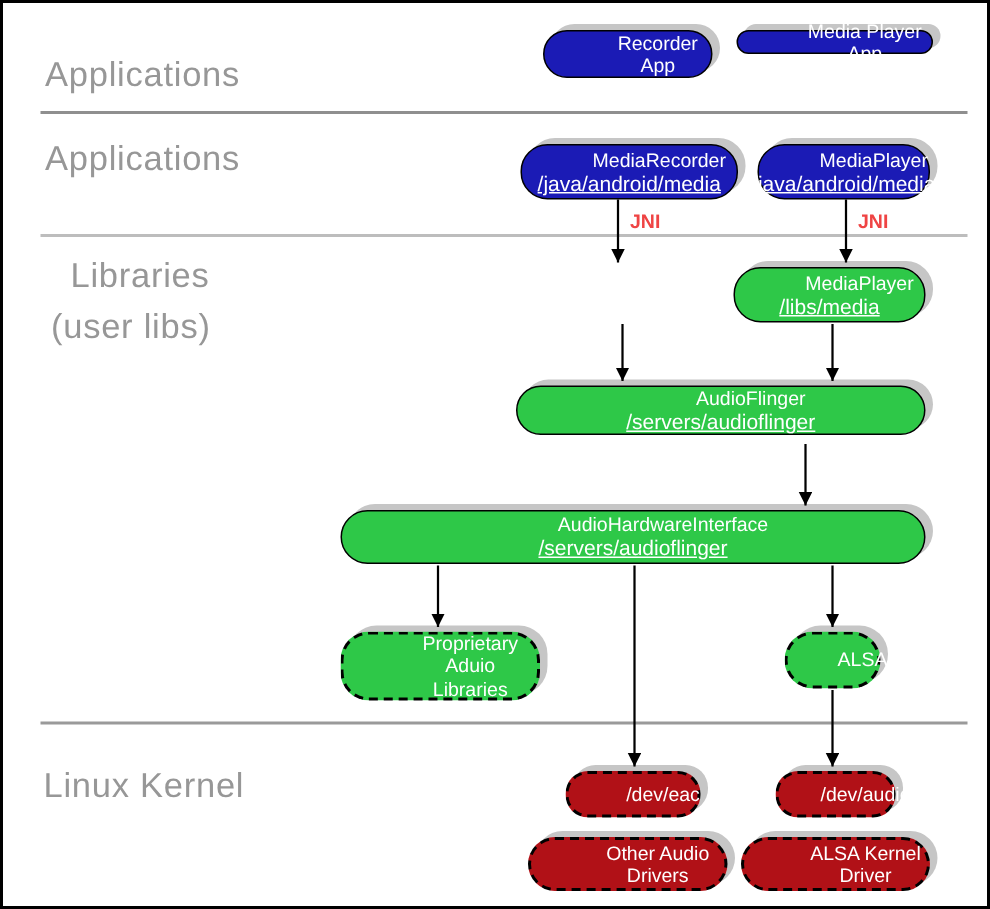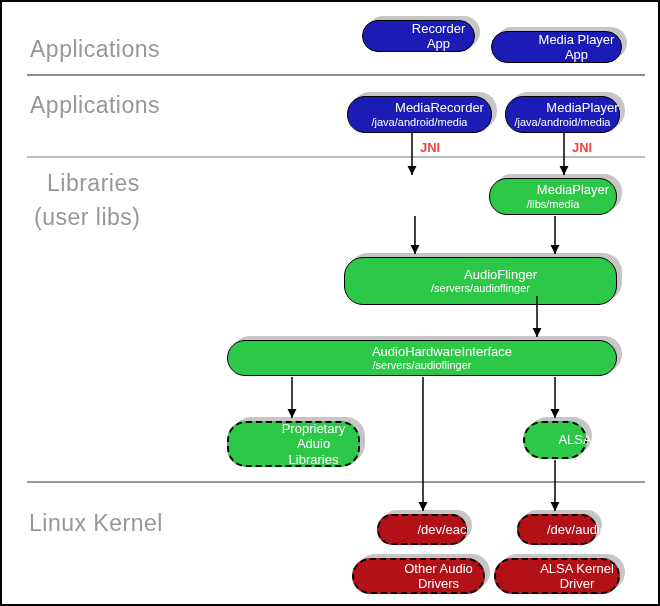--- a/index.html
+++ b/index.html
@@ -19,21 +19,21 @@
   }
   .pill{
     position:absolute; display:flex; flex-direction:column;
     align-items:center; justify-content:center;
     border:1.5px solid #000; color:#fff; text-align:center;
     box-shadow:5px -4px 0 var(--shadow-gray);
     box-sizing:border-box; line-height:1.18;
   }
   .pill.dashed{border:2px dashed #000;}
   .pill .t{font-size:13px;margin-left:40px;}
-  .pill .s{font-size:11px;}
+  .pill .s{font-size:14px;text-decoration:underline;}
   .blue{background:var(--app-blue);}
   .green{background:var(--lib-green);}
   .red{background:var(--kernel-red);}
   .jni{
     position:absolute; color:#ef4444; font-size:13px; font-weight:bold;
   }
   svg.arrows{position:absolute; left:0; top:0; pointer-events:none;}
 </style>
 </head>
 <body>
@@ -50,41 +50,41 @@
   </div>
   <div class="layer-label" style="left:32px;top:164px;line-height:34px;">
     <div style="padding-left:13px;">Libraries</div>
     <div>(user libs)</div>
   </div>
   <div class="layer-label" style="left:27px;top:506px;">Linux Kernel</div>
 
   <div class="pill blue" style="left:360px;top:18px;width:113px;height:32px;border-radius:16px;">
     <span class="t">Recorder App</span>
   </div>
-  <div class="pill blue" style="left:489px;top:29px;width:131px;height:32px;border-radius:16px;">
+  <div class="pill blue" style="left:489px;top:18px;width:131px;height:16px;border-radius:16px;">
     <span class="t">Media Player App</span>
   </div>
 
   <div class="pill blue" style="left:345px;top:94px;width:145px;height:37px;border-radius:18px;">
     <span class="t">MediaRecorder</span>
     <span class="s">/java/android/media</span>
   </div>
   <div class="pill blue" style="left:503px;top:94px;width:115px;height:37px;border-radius:18px;">
     <span class="t">MediaPlayer</span>
     <span class="s">/java/android/media</span>
   </div>
 
   <div class="jni" style="left:418px;top:138px;">JNI</div>
   <div class="jni" style="left:570px;top:138px;">JNI</div>
 
   <div class="pill green" style="left:487px;top:176px;width:128px;height:37px;border-radius:18px;">
     <span class="t">MediaPlayer</span>
     <span class="s">/libs/media</span>
   </div>
-  <div class="pill green" style="left:342px;top:255px;width:273px;height:48px;border-radius:19px;">
+  <div class="pill green" style="left:342px;top:255px;width:273px;height:33px;border-radius:19px;">
     <span class="t">AudioFlinger</span>
     <span class="s">/servers/audioflinger</span>
   </div>
   <div class="pill green" style="left:225px;top:338px;width:390px;height:36px;border-radius:18px;">
     <span class="t">AudioHardwareInterface</span>
     <span class="s">/servers/audioflinger</span>
   </div>
   <div class="pill green dashed" style="left:225px;top:419px;width:133px;height:46px;border-radius:19px;">
     <span class="t">Proprietary Aduio</span>
     <span class="t">Libraries</span>

